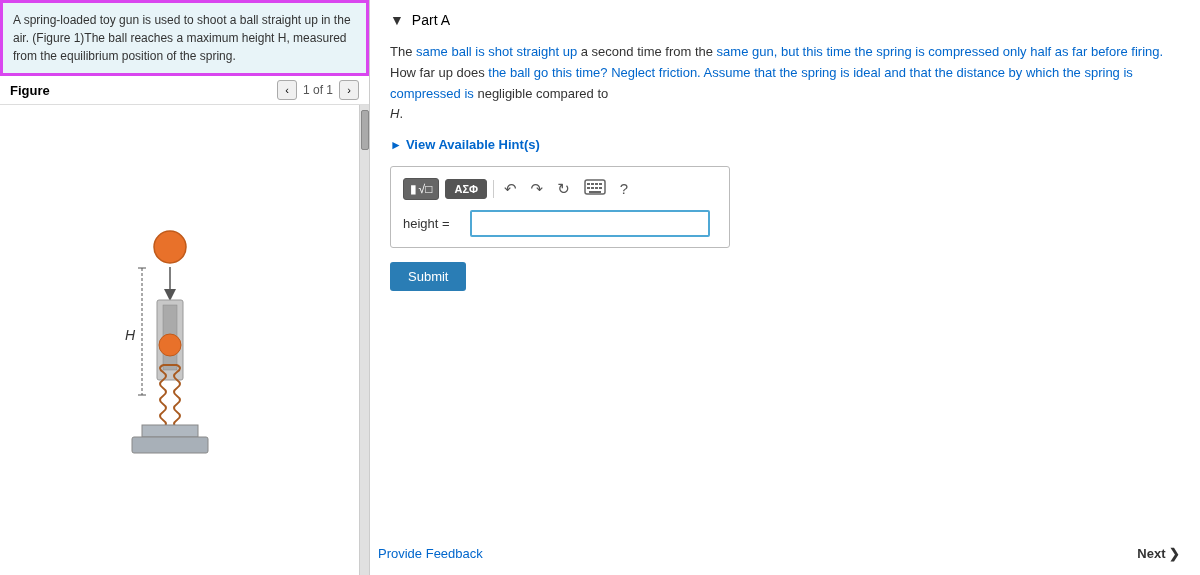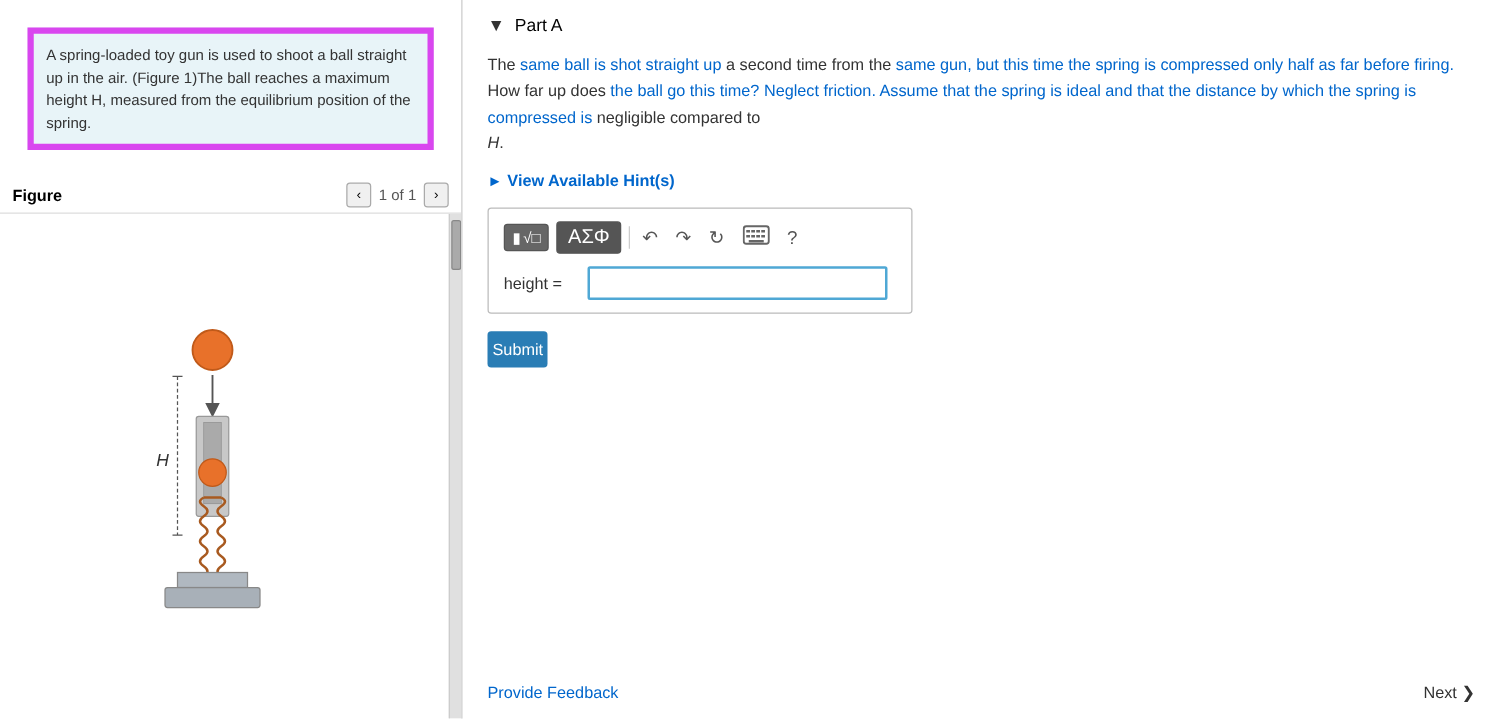--- a/index.html
+++ b/index.html
@@ -10,22 +10,22 @@
       width: 370px;
       min-width: 370px;
       border-right: 1px solid #ccc;
       display: flex;
       flex-direction: column;
       height: 100%;
     }
 
     .problem-text-box {
       background: #e8f4f8;
-      border: 5px solid #d946ef;
-      margin: 22px;
+      border: 3px solid #d946ef;
+      margin: 0;
       padding: 8px 10px;
       font-size: 12px;
       line-height: 1.5;
       color: #333;
     }
 
     .figure-section {
       flex: 1;
       display: flex;
       flex-direction: column;
@@ -172,22 +172,23 @@
       padding: 3px 6px;
       font-size: 12px;
       cursor: pointer;
       display: flex;
       align-items: center;
       gap: 2px;
     }
 
     .toolbar-btn.formula {
       background: #555;
-      font-size: 16px;
+      font-size: 11px;
       padding: 3px 8px;
+      font-weight: bold;
     }
 
     .toolbar-icon-btn {
       background: none;
       border: none;
       cursor: pointer;
       font-size: 15px;
       color: #555;
       padding: 2px 4px;
     }
@@ -216,50 +217,50 @@
       font-size: 13px;
       width: 240px;
       outline: none;
     }
 
     .submit-btn {
       background: #2a7db5;
       color: #fff;
       border: none;
       border-radius: 3px;
-      padding: 7px 4px;
+      padding: 7px 18px;
       font-size: 13px;
       cursor: pointer;
       margin-bottom: 20px;
     }
 
     .bottom-bar {
       display: flex;
       justify-content: space-between;
       align-items: center;
       position: absolute;
       bottom: 14px;
-      left: 20px;
+      left: 8px;
       right: 20px;
     }
 
     .provide-feedback {
       color: #06c;
       font-size: 13px;
       cursor: pointer;
       text-decoration: none;
     }
 
     .next-btn {
       background: none;
       border: none;
       color: #333;
       font-size: 13px;
       cursor: pointer;
-      font-weight: normal;
+      font-weight: bold;
       display: flex;
       align-items: center;
       gap: 2px;
     }
   </style>
 </head>
 <body>
 
 <div class="left-panel">
   <div class="problem-text-box">

